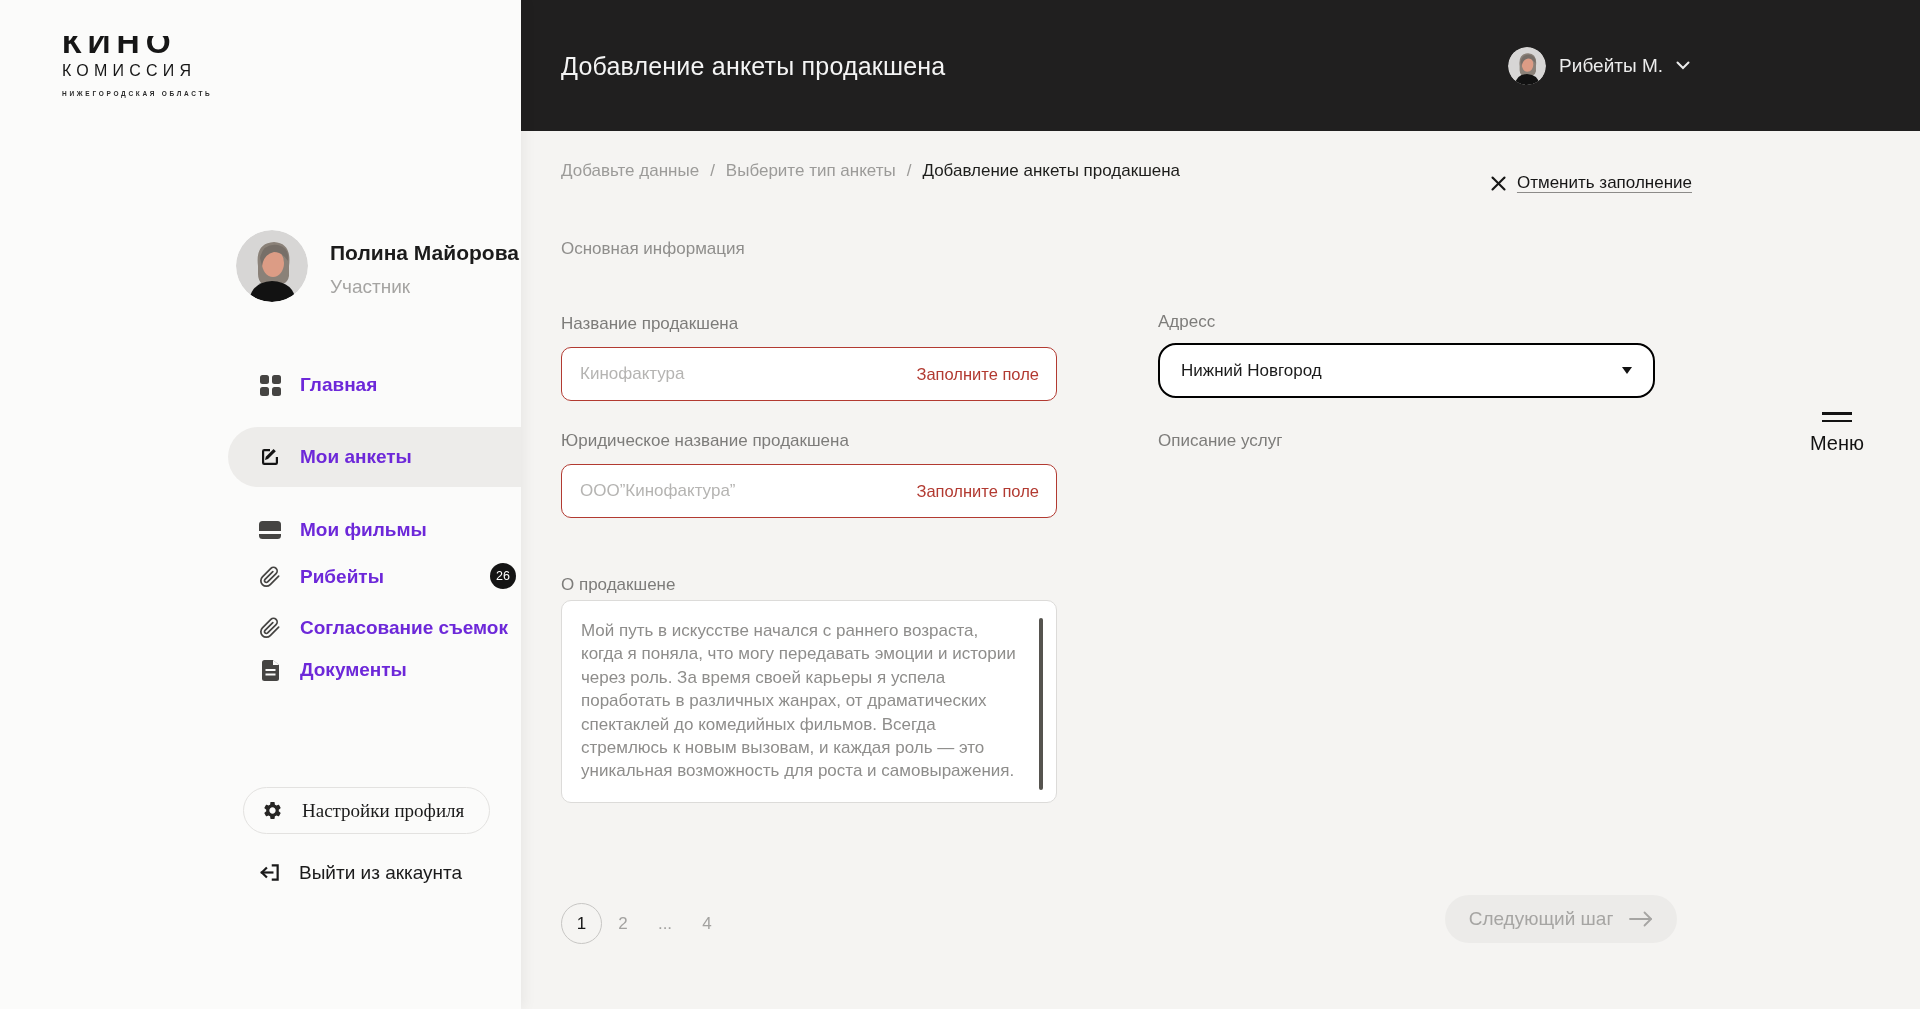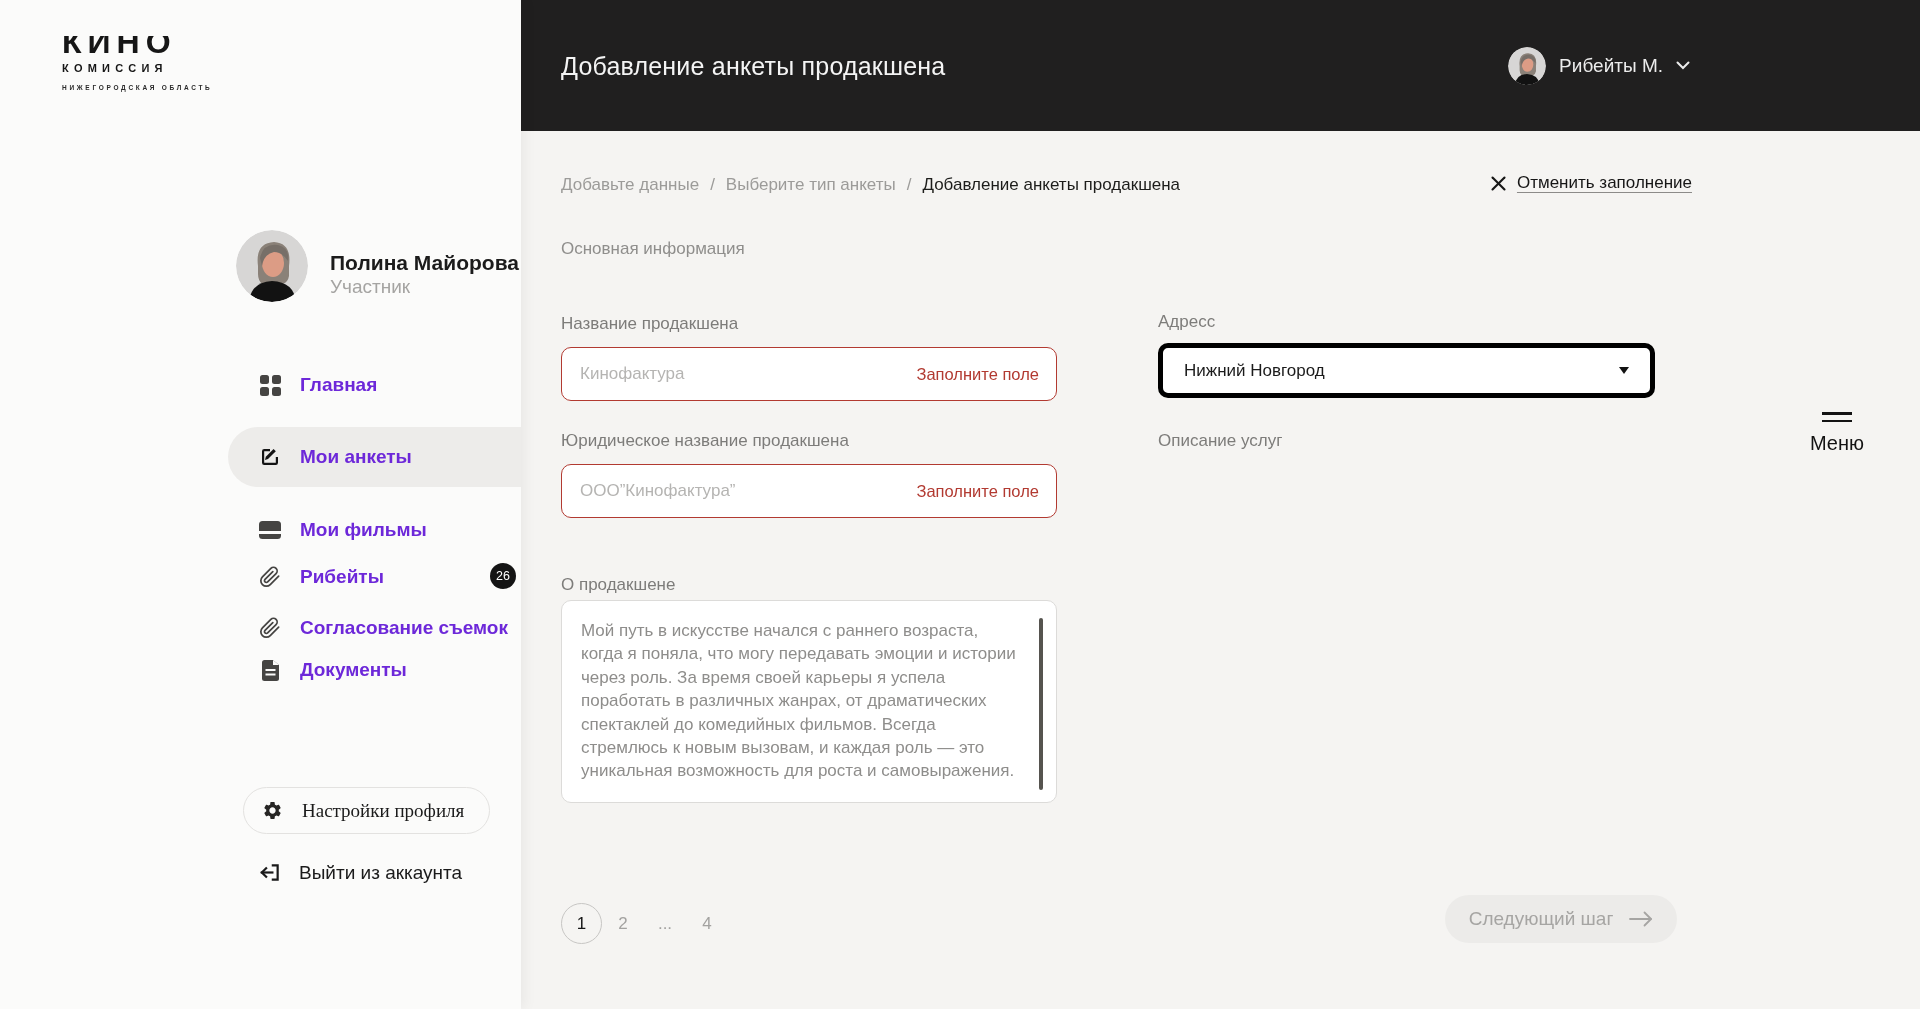--- a/index.html
+++ b/index.html
@@ -11,26 +11,26 @@
   }
 
   
   .sidebar { position:absolute; left:0; top:0; width:521px; height:1009px;
     background:#fbfbfa; box-shadow:4px 0 12px rgba(0,0,0,0.05); z-index:3; }
 
   .logo { position:absolute; left:62px; top:36px; color:#161616; }
   .logo-kino-clip { height:23px; overflow:hidden; }
   .logo-kino-clip span { display:block; font-size:32px; line-height:32px; margin-top:-10px;
     font-weight:800; letter-spacing:6px; }
-  .logo-sub { font-size:11px; font-weight:700; letter-spacing:5.2px; margin-top:3px; }
+  .logo-sub { font-size:16px; font-weight:400; letter-spacing:5.2px; margin-top:3px; }
   .logo-region { font-size:6.5px; font-weight:700; letter-spacing:2.7px; margin-top:10px; color:#2a2a2a; }
 
   .avatar { border-radius:50%; display:block; }
   .profile-avatar { position:absolute; left:236px; top:230px; width:72px; height:72px; }
-  .profile-name { position:absolute; left:330px; top:251px; font-size:21px; font-weight:600; color:#1b1b1b;text-align:center; }
+  .profile-name { position:absolute; left:330px; top:241px; font-size:21px; font-weight:600; color:#1b1b1b;text-align:center; }
   .profile-role { position:absolute; left:330px; top:276px; font-size:19px; color:#a5a4a2; }
 
   .nav-item { position:absolute; left:0; right:0; height:24px; cursor:pointer; }
   .nav-icon { position:absolute; left:258px; top:50%; transform:translateY(-50%); width:24px; height:24px; display:flex; align-items:center; justify-content:center; }
   .nav-label { position:absolute; left:300px; top:50%; transform:translateY(-50%); font-size:19px; color:#6d28d9; white-space:nowrap;font-weight:bold; }
   .nav-item.active { left:228px; right:0; height:60px; background:#edecea; border-radius:30px 0 0 30px; }
   .nav-item.active .nav-icon { left:30px; }
   .nav-item.active .nav-label { left:72px; }
   .nav-badge { position:absolute; left:490px; top:-2px; width:26px; height:26px; border-radius:50%;
     background:#141414; color:#fff; font-size:12.5px; display:flex; align-items:center; justify-content:center; }
@@ -49,41 +49,41 @@
   .header-title { position:absolute; left:40px; top:50%; transform:translateY(-50%);
     font-size:25px; font-weight:500; color:#f4f4f4; letter-spacing:0.2px; }
   .user-chip { position:absolute; right:230px; top:50%; transform:translateY(-50%);
     display:flex; align-items:center; gap:13px; cursor:pointer; }
   .user-chip .avatar { width:38px; height:38px; }
   .user-name { font-size:19px; color:#ececec; }
 
   
   .main { position:absolute; left:521px; top:131px; width:1399px; height:878px; }
 
-  .breadcrumbs { position:absolute; left:40px; top:44px; display:flex; gap:11px; align-items:center; font-size:17px; }
+  .breadcrumbs { position:absolute; left:40px; top:30px; display:flex; gap:11px; align-items:center; font-size:17px; }
   .crumb-muted { color:#9c9b99; cursor:pointer; }
   .crumb-sep { color:#9c9b99; }
   .crumb-current { color:#1d1d1b; }
 
   .cancel { position:absolute; right:228px; top:42px; display:flex; align-items:center; gap:11px; cursor:pointer; }
   .cancel-label { font-size:17px; color:#161616; text-decoration:underline; text-underline-offset:3.5px; text-decoration-color:#8c8b89; }
 
   .section-title { position:absolute; left:40px; top:108px; font-size:17px; color:#8f8e8c; }
 
   .field-label { position:absolute; font-size:17px; color:#7d7c7a; white-space:nowrap; }
 
   .input-error { position:absolute; width:496px; height:54px; background:#fff;
     border:1.5px solid #b23a31; border-radius:10px; display:flex; align-items:center; }
   .input-error input { flex:1; min-width:0; border:none; outline:none; background:transparent;
     padding:0 0 0 18px; font-size:17px; font-family:inherit; color:#1c1c1c; }
   .input-error input::placeholder { color:#b5b4b2; opacity:1; }
   .error-text { padding-right:17px; font-size:16.5px; color:#b23a31; white-space:nowrap; }
 
-  .select-box { position:absolute; width:497px; height:55px; background:#fff; border:5px solid #000000;
-    border-radius:10px; display:flex; align-items:center; justify-content:space-between; padding:0 21px; cursor:pointer; }
+  .select-box { position:absolute; width:497px; height:55px; background:#fff; border:2px solid #000000;
+    border-radius:18px; display:flex; align-items:center; justify-content:space-between; padding:0 21px; cursor:pointer; }
   .select-value { font-size:17px; color:#1b1b1b; }
   .select-caret { width:0; height:0; border-left:5.5px solid transparent; border-right:5.5px solid transparent;
     border-top:7px solid #121212; }
 
   .textarea-box { position:absolute; background:#fff; border:1px solid #dcdbd9; border-radius:10px; }
   .about-text { position:absolute; left:19px; top:18px; right:38px; font-size:17px; line-height:23.4px; color:#8e8d8b; }
   .scroll-thumb { position:absolute; right:13px; top:17px; width:4px; height:172px; background:#56544f; border-radius:2px; cursor:pointer; }
   .placeholder-text { position:absolute; left:20px; top:21px; font-size:17px; color:#908f8d; }
 
   .menu-toggle { position:absolute; right:56px; top:281px; display:flex; flex-direction:column; align-items:center; cursor:pointer; }

